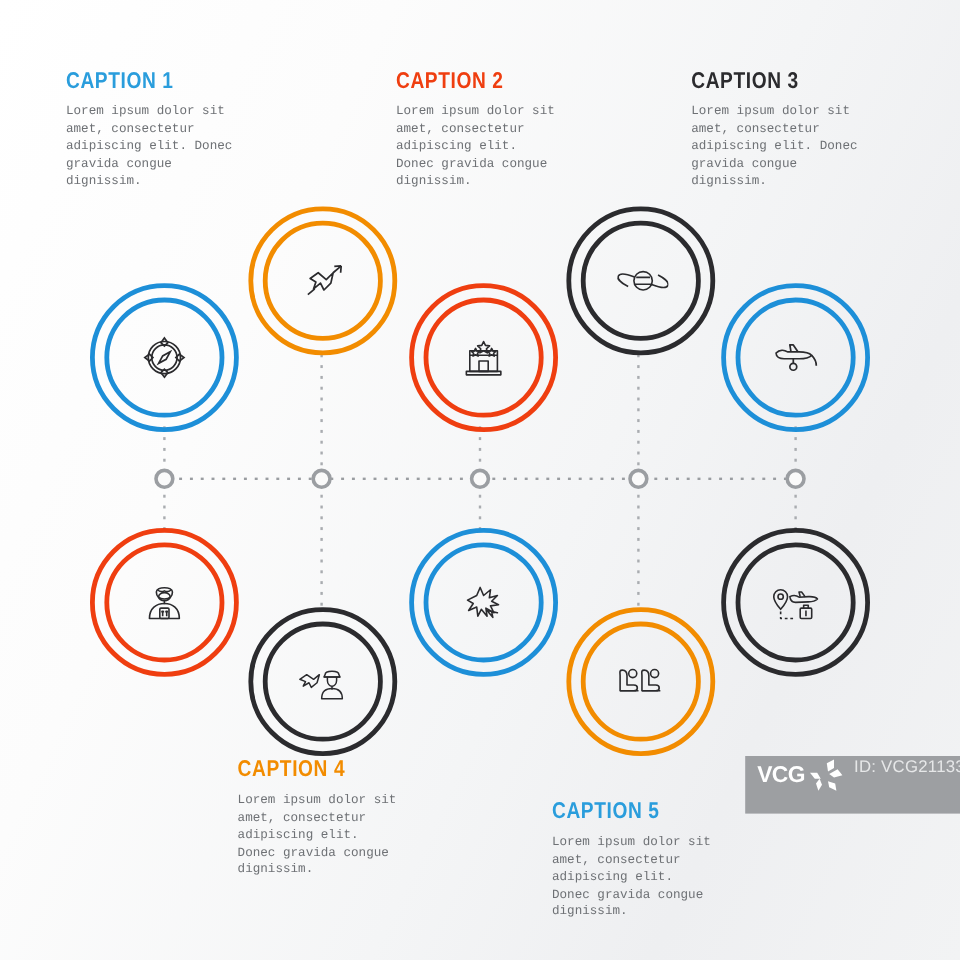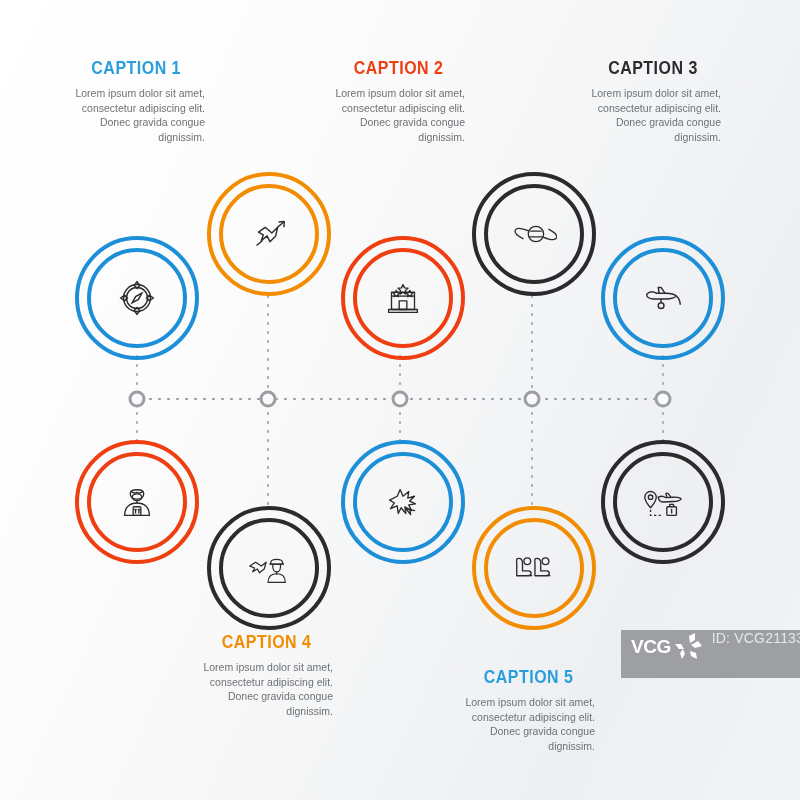--- a/index.html
+++ b/index.html
@@ -39,23 +39,23 @@
     white-space: nowrap;
   }
   .caption.right .caption-title {
     transform-origin: right center;
   }
   .caption-body {
     font-size: 10.5px;
     line-height: 14.5px;
     color: #6e7175;
     margin: 0;
+    font-family: Liberation Mono, monospace;
   }
   .caption.right {
-    text-align: right;
   }
 
   
   .timeline-line {
     position: absolute;
     left: 137px;
     top: 398px;
     width: 527px;
     height: 2px;
     background-image: radial-gradient(circle, #9a9da1 1.1px, rgba(0,0,0,0) 1.2px);

